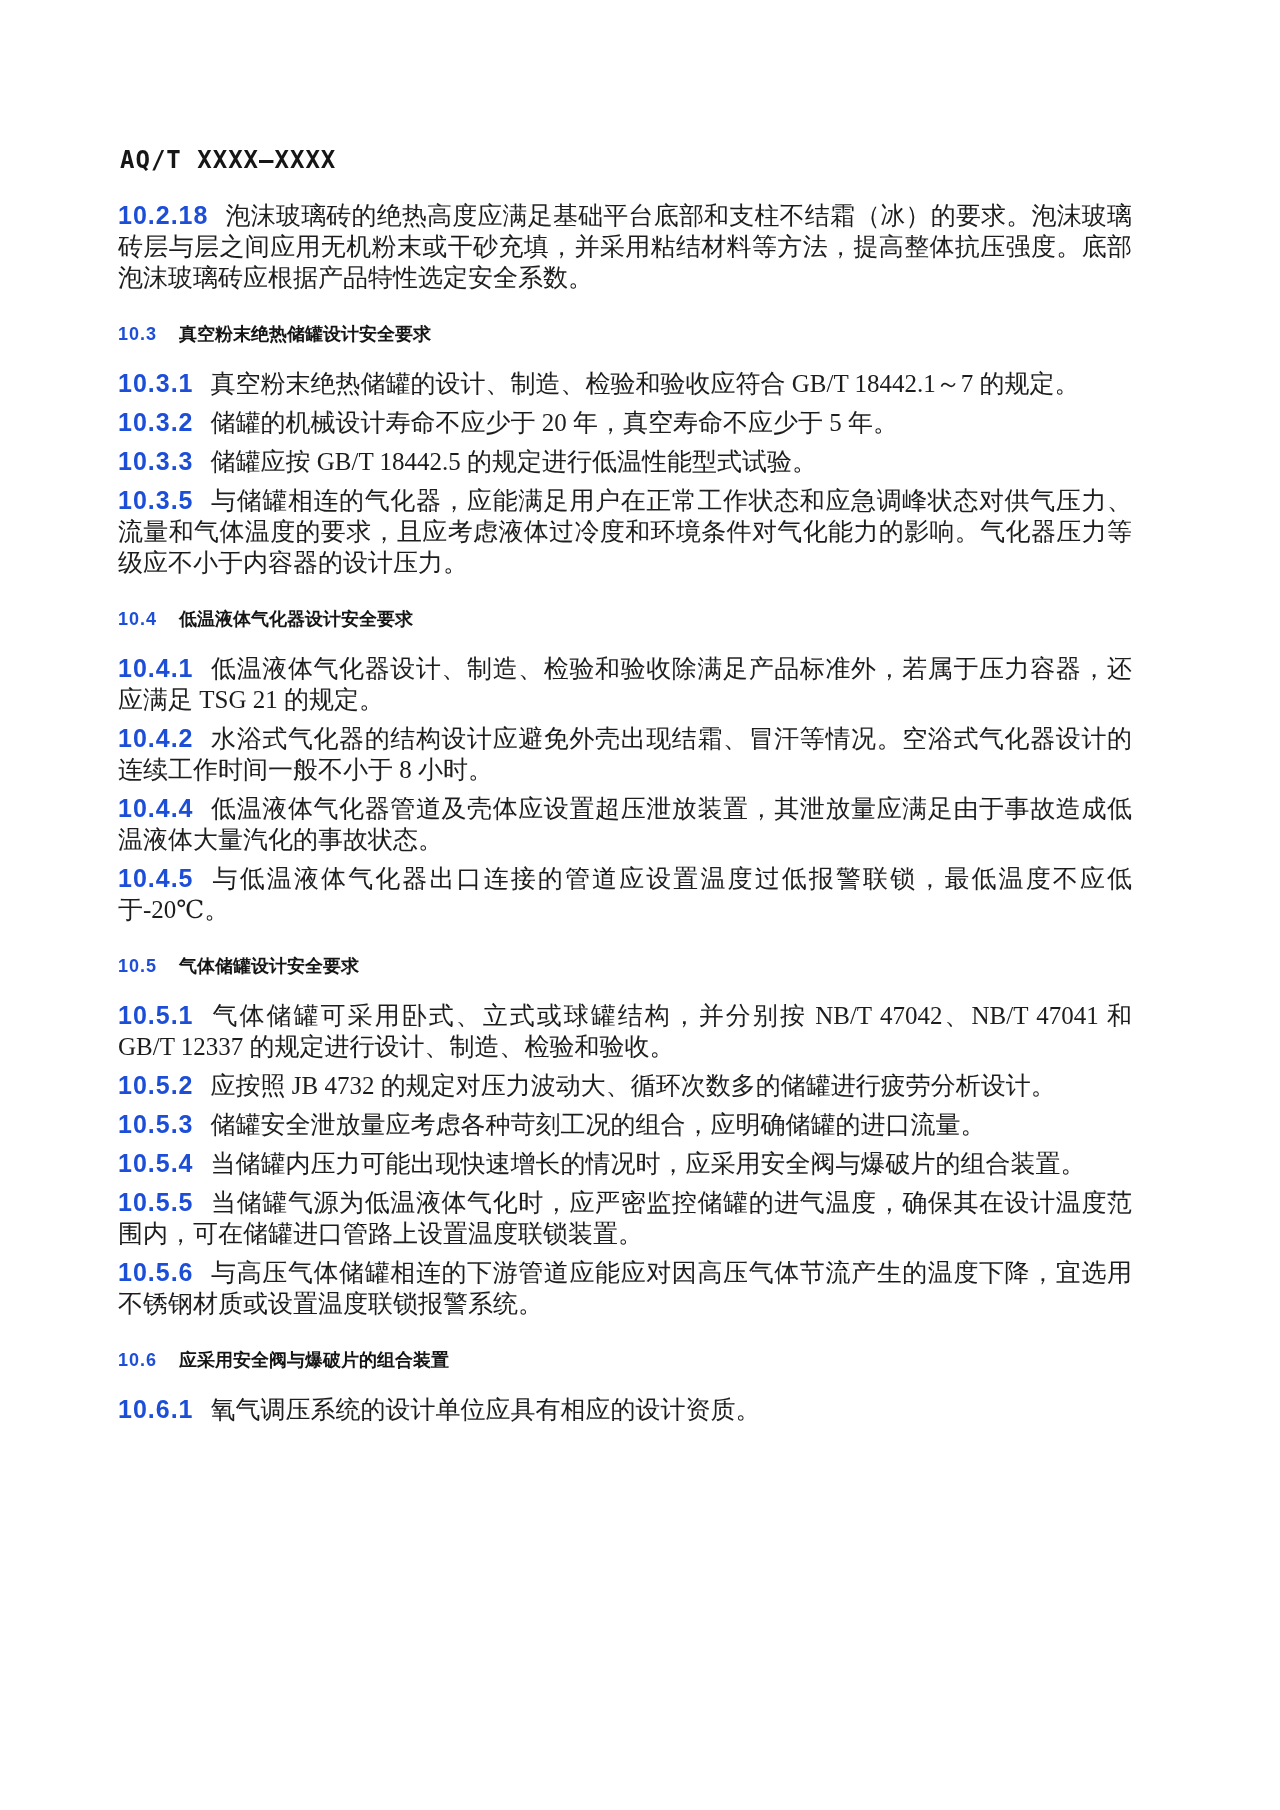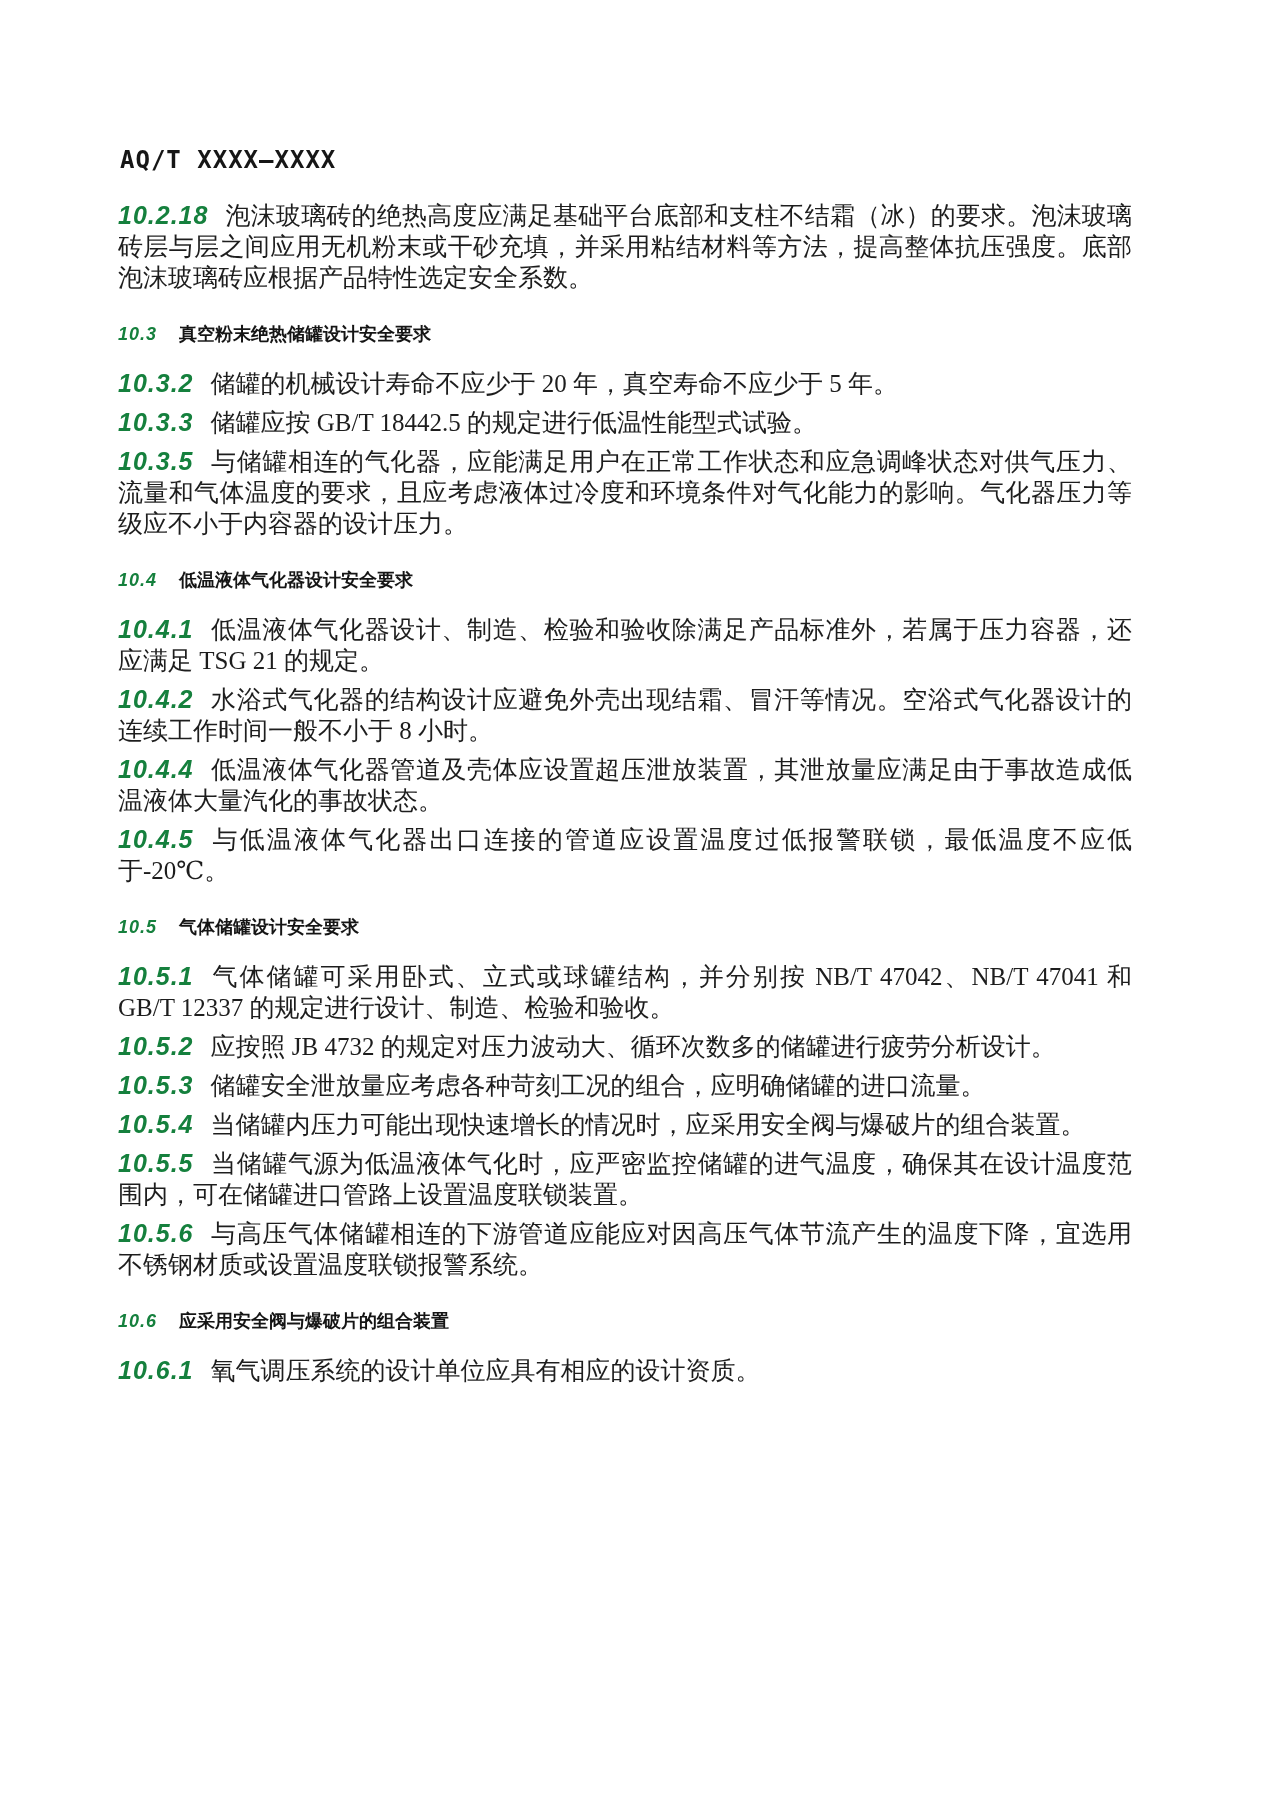--- a/index.html
+++ b/index.html
@@ -19,23 +19,22 @@
     font-size:25px; line-height:31px; text-align:justify;
   }
   .par { margin:0 0 8px 0; }
   .heading {
     margin:26px 0 18px 0;
     font-family:"Liberation Sans","DejaVu Sans",sans-serif;
     font-weight:bold; font-size:18px; line-height:31px; color:#151515;
   }
   .num {
     font-family:"Liberation Sans","DejaVu Sans",sans-serif;
-    font-weight:600; letter-spacing:1px; margin-right:17px; color:#15803d;
+    font-weight:600; letter-spacing:1px; margin-right:17px; color:#1d4ed8;
     white-space:nowrap;
-    font-style:italic;
   }
   .heading .num { margin-right:22px; }
   .page-number {
     position:absolute; left:122px; top:1656px;
     font-size:28px; color:#3a3a3a;
     font-family:"Liberation Serif","DejaVu Serif",serif;
   }
   .watermark {
     position:absolute; left:1082px; top:1731px;
     display:flex; align-items:flex-end; gap:8px;
@@ -55,20 +54,21 @@
 
   <div class="running-header">AQ/T XXXX—XXXX</div>
 
   <div class="content">
 
 
     <p class="par"><span class="num">10.2.18</span><span>泡沫玻璃砖的绝热高度应满足基础平台底部和支柱不结霜（冰）的要求。泡沫玻璃砖层与层之间应用无机粉末或干砂充填，并采用粘结材料等方法，提高整体抗压强度。底部泡沫玻璃砖应根据产品特性选定安全系数。</span></p>
 
     <h2 class="heading"><span class="num">10.3</span><span>真空粉末绝热储罐设计安全要求</span></h2>
 
+    <p class="par"><span class="num">10.3.1</span><span>真空粉末绝热储罐的设计、制造、检验和验收应符合 GB/T 18442.1～7 的规定。</span></p>
 
     <p class="par"><span class="num">10.3.2</span><span>储罐的机械设计寿命不应少于 20 年，真空寿命不应少于 5 年。</span></p>
 
     <p class="par"><span class="num">10.3.3</span><span>储罐应按 GB/T 18442.5 的规定进行低温性能型式试验。</span></p>
 
 
     <p class="par"><span class="num">10.3.5</span><span>与储罐相连的气化器，应能满足用户在正常工作状态和应急调峰状态对供气压力、流量和气体温度的要求，且应考虑液体过冷度和环境条件对气化能力的影响。气化器压力等级应不小于内容器的设计压力。</span></p>
 
     <h2 class="heading"><span class="num">10.4</span><span>低温液体气化器设计安全要求</span></h2>
 

